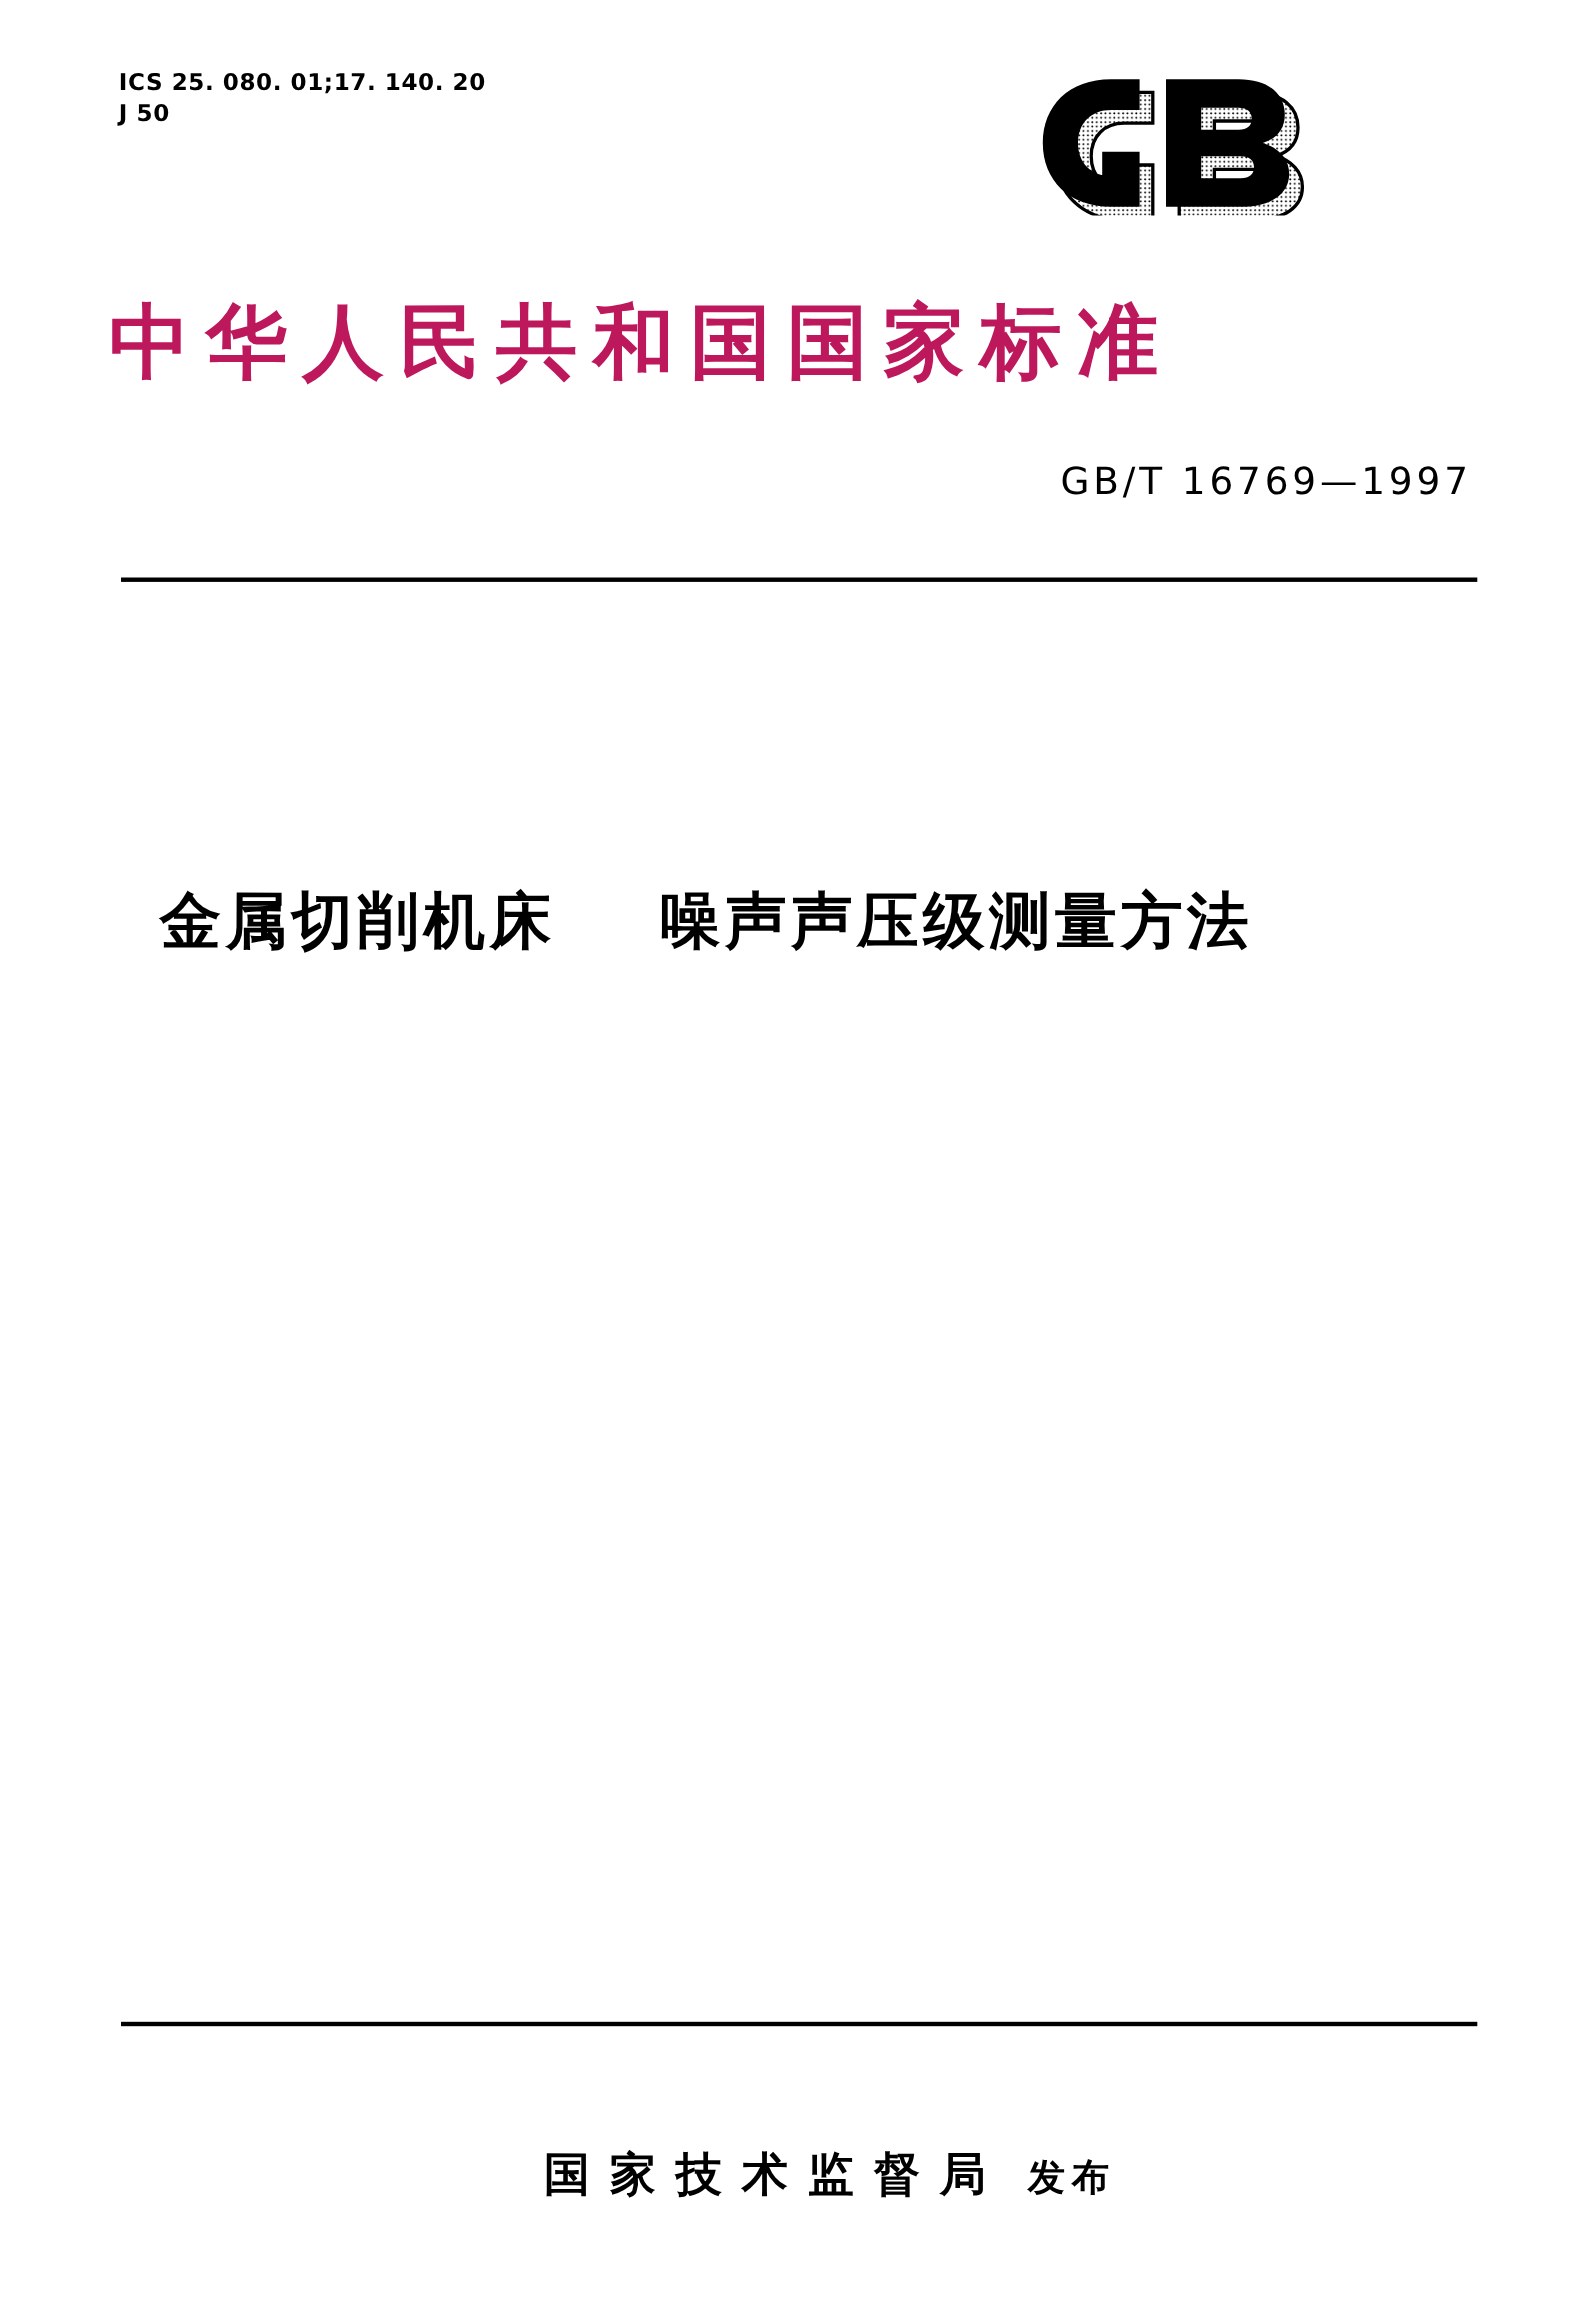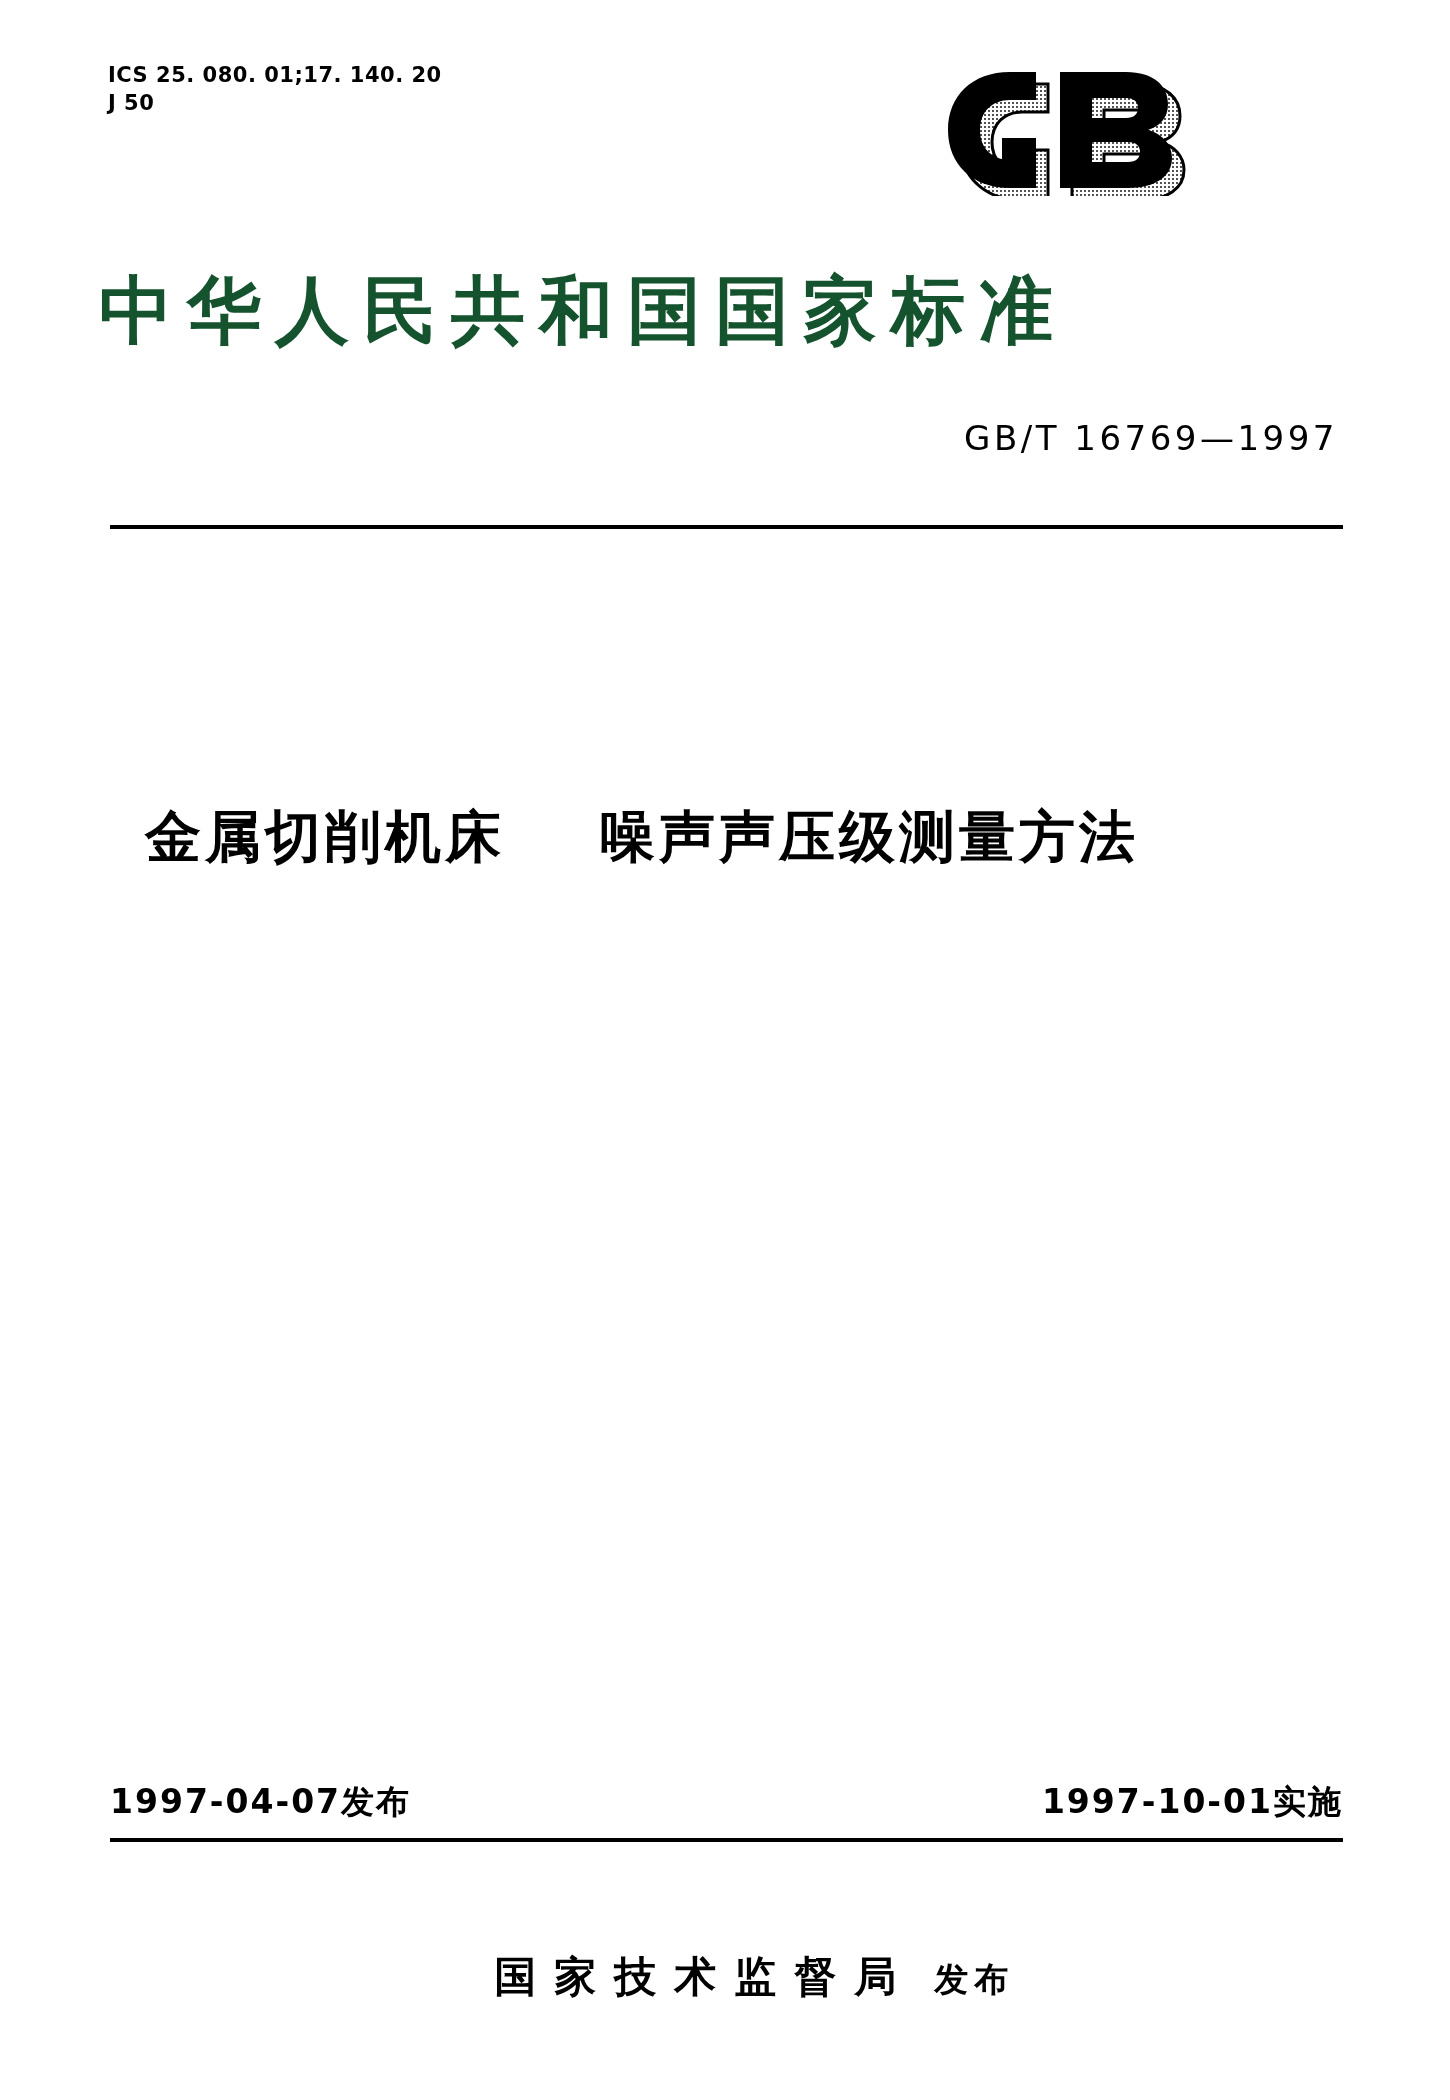--- a/index.html
+++ b/index.html
@@ -50,21 +50,21 @@
     position: absolute;
     left: 0;
     top: 262px;
     width: 1152px;
     text-align: center;
     font-family: "DejaVu Sans", sans-serif;
     font-weight: bold;
     font-size: 74px;
     letter-spacing: 14px;
     text-indent: 14px;
-    color: #14532d;
+    color: #be185d;
   }
 
   
   .std-number {
     position: absolute;
     right: 112px;
     top: 418px;
     font-family: "DejaVu Sans", sans-serif;
     font-size: 34px;
     font-weight: normal;
@@ -203,24 +203,20 @@
 
   <div class="std-number">GB/T 16769—1997</div>
 
   <div class="rule-top"></div>
 
   <div class="doc-title-cn">金属切削机床    噪声声压级测量方法</div>
 
   <div class="doc-title-en">
   </div>
 
-  <div class="date-row">
-    <div class="date-issue">1997-04-07发布</div>
-    <div class="date-effective">1997-10-01实施</div>
-  </div>
 
   <div class="rule-bottom"></div>
 
   <div class="publisher">
     <span class="org">国家技术监督局</span><span class="verb">发布</span>
   </div>
 
 </div>
 
 </body></html>

